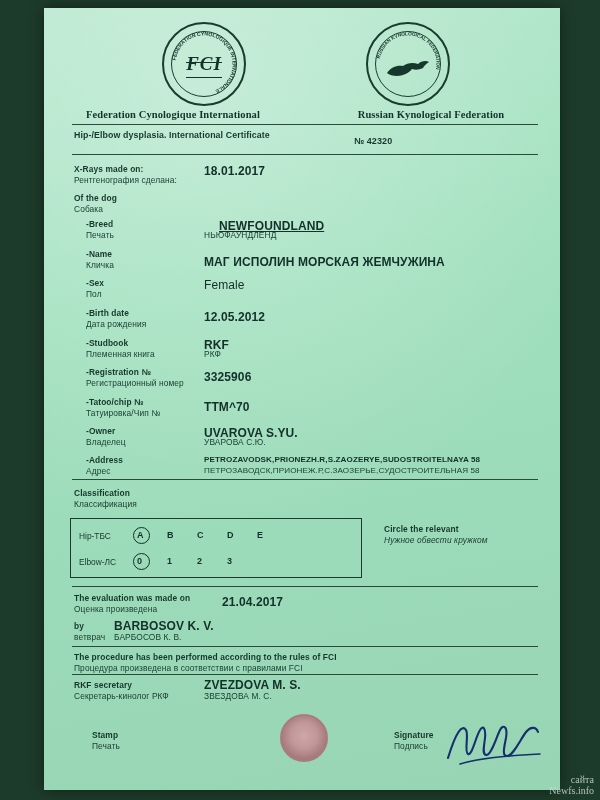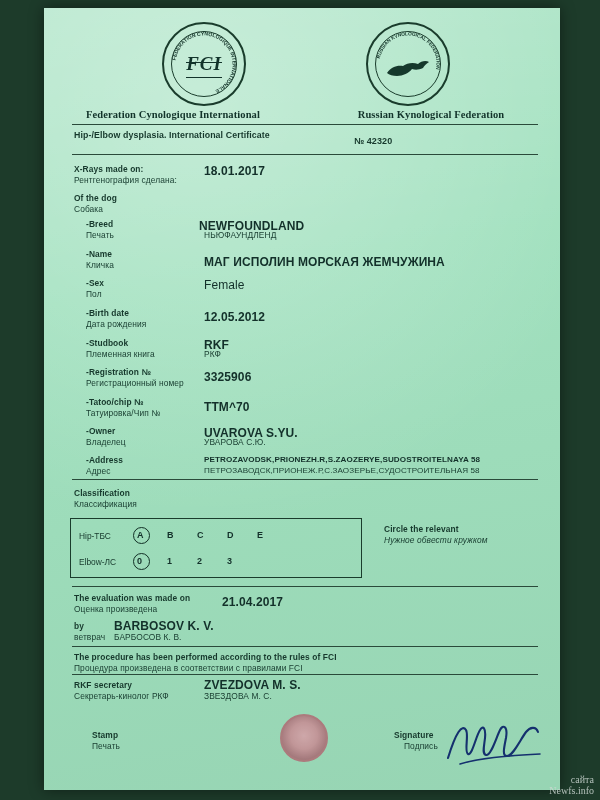--- a/index.html
+++ b/index.html
@@ -154,21 +154,21 @@
 
     <div class="t en" style="left:30px;top:156px;">X-Rays made on:</div>
     <div class="t ru" style="left:30px;top:167px;">Рентгенография сделана:</div>
     <div class="t val" style="left:160px;top:156px;">18.01.2017</div>
 
     <div class="t en" style="left:30px;top:185px;">Of the dog</div>
     <div class="t ru" style="left:30px;top:196px;">Собака</div>
 
     <div class="t en" style="left:42px;top:211px;">-Breed</div>
     <div class="t ru" style="left:42px;top:222px;">Печать</div>
-    <div class="t val" style="left:155px;top:211px;">NEWFOUNDLAND</div>
+    <div class="t val" style="left:175px;top:211px;text-decoration:underline;">NEWFOUNDLAND</div>
     <div class="t valru" style="left:160px;top:222px;">НЬЮФАУНДЛЕНД</div>
 
     <div class="t en" style="left:42px;top:241px;">-Name</div>
     <div class="t ru" style="left:42px;top:252px;">Кличка</div>
     <div class="t val" style="left:160px;top:247px;">МАГ ИСПОЛИН МОРСКАЯ ЖЕМЧУЖИНА</div>
 
     <div class="t en" style="left:42px;top:270px;">-Sex</div>
     <div class="t ru" style="left:42px;top:281px;">Пол</div>
     <div class="t val" style="left:160px;top:270px;font-weight:normal;">Female</div>
 
@@ -247,21 +247,21 @@
     <div class="t ru" style="left:30px;top:683px;">Секретарь-кинолог РКФ</div>
     <div class="t val" style="left:160px;top:670px;">ZVEZDOVA M. S.</div>
     <div class="t valru" style="left:160px;top:683px;">ЗВЕЗДОВА М. С.</div>
 
     <div class="t en" style="left:48px;top:722px;">Stamp</div>
     <div class="t ru" style="left:48px;top:733px;">Печать</div>
 
     <div class="stampimg"></div>
 
     <div class="t en" style="left:350px;top:722px;">Signature</div>
-    <div class="t ru" style="left:344px;top:733px;padding-left:16px;">Подпись</div>
+    <div class="t ru" style="left:334px;top:733px;padding-left:16px;">Подпись</div>
 
     <svg class="sigmark" viewBox="0 0 110 58">
       <path d="M6,44 C14,18 20,10 24,16 C27,21 22,38 26,40 C30,42 34,22 38,16 C41,11 44,14 43,24 C42,33 40,40 44,41 C49,42 54,24 58,16 C61,10 66,12 64,24 C62,34 60,42 65,42 C71,42 78,26 84,18 C88,13 94,12 96,18" fill="none" stroke="#15306e" stroke-width="2.1" stroke-linecap="round"></path>
       <path d="M18,50 C38,44 62,42 98,40" fill="none" stroke="#15306e" stroke-width="1.6" stroke-linecap="round"></path>
     </svg>
 
   </div>
 </div>
 
 <div class="watermark">

